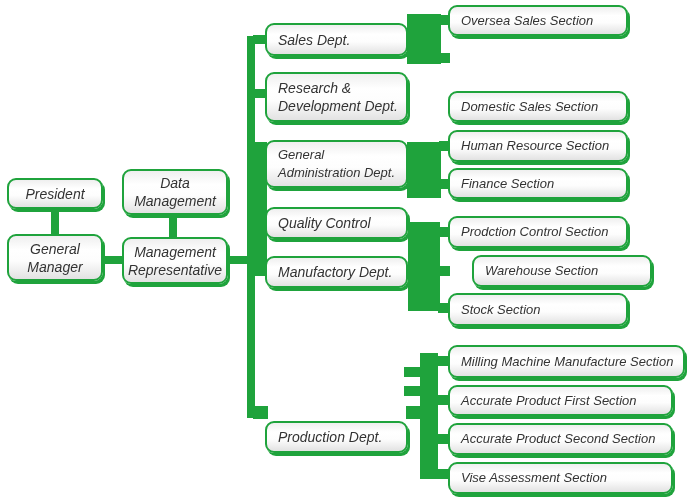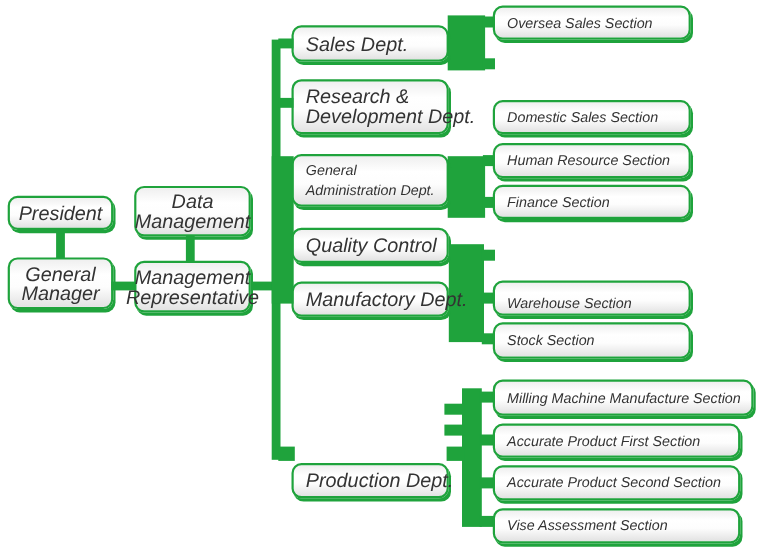--- a/index.html
+++ b/index.html
@@ -16,21 +16,21 @@
     background:linear-gradient(180deg,#efefef 0%,#ffffff 32%,#fdfdfd 58%,#e2e2e2 100%);
     box-shadow:2px 3px 0 var(--green);
     display:flex; align-items:center;
     color:var(--text);
     font-size:13px; line-height:18px;
     padding:0 6px 0 11px;
     white-space:pre;
     z-index:2;
     font-style:italic;
   }
-  .node.big { font-size:18px; }
+  .node.big { font-size:14px; }
   .node.center { justify-content:center; text-align:center; padding:0 2px; }
   .conn { z-index:1; }
 </style>
 </head>
 <body>
 
 <div class="stage">
 
   <div class="conn" style="left:51px;top:208px;width:8px;height:27px;"></div>
   <div class="conn" style="left:169px;top:214px;width:8px;height:24px;"></div>
@@ -106,21 +106,24 @@
   </div>
   <div class="node" style="left:448px;top:43px;width:180px;height:31px;margin-top:48px;">
     <span>Domestic Sales Section</span>
   </div>
   <div class="node" style="left:448px;top:130px;width:180px;height:32px;">
     <span>Human Resource Section</span>
   </div>
   <div class="node" style="left:448px;top:168px;width:180px;height:31px;">
     <span>Finance Section</span>
   </div>
-  <div class="node" style="left:448px;top:255px;width:180px;height:32px;align-items:flex-end;">
+  <div class="node" style="left:448px;top:216px;width:180px;height:32px;">
+    <span>Prodction Control Section</span>
+  </div>
+  <div class="node" style="left:472px;top:255px;width:180px;height:32px;">
     <span>Warehouse Section</span>
   </div>
   <div class="node" style="left:448px;top:293px;width:180px;height:33px;">
     <span>Stock Section</span>
   </div>
   <div class="node" style="left:448px;top:345px;width:237px;height:33px;">
     <span>Milling Machine Manufacture Section</span>
   </div>
   <div class="node" style="left:448px;top:385px;width:225px;height:31px;">
     <span>Accurate Product First Section</span>

